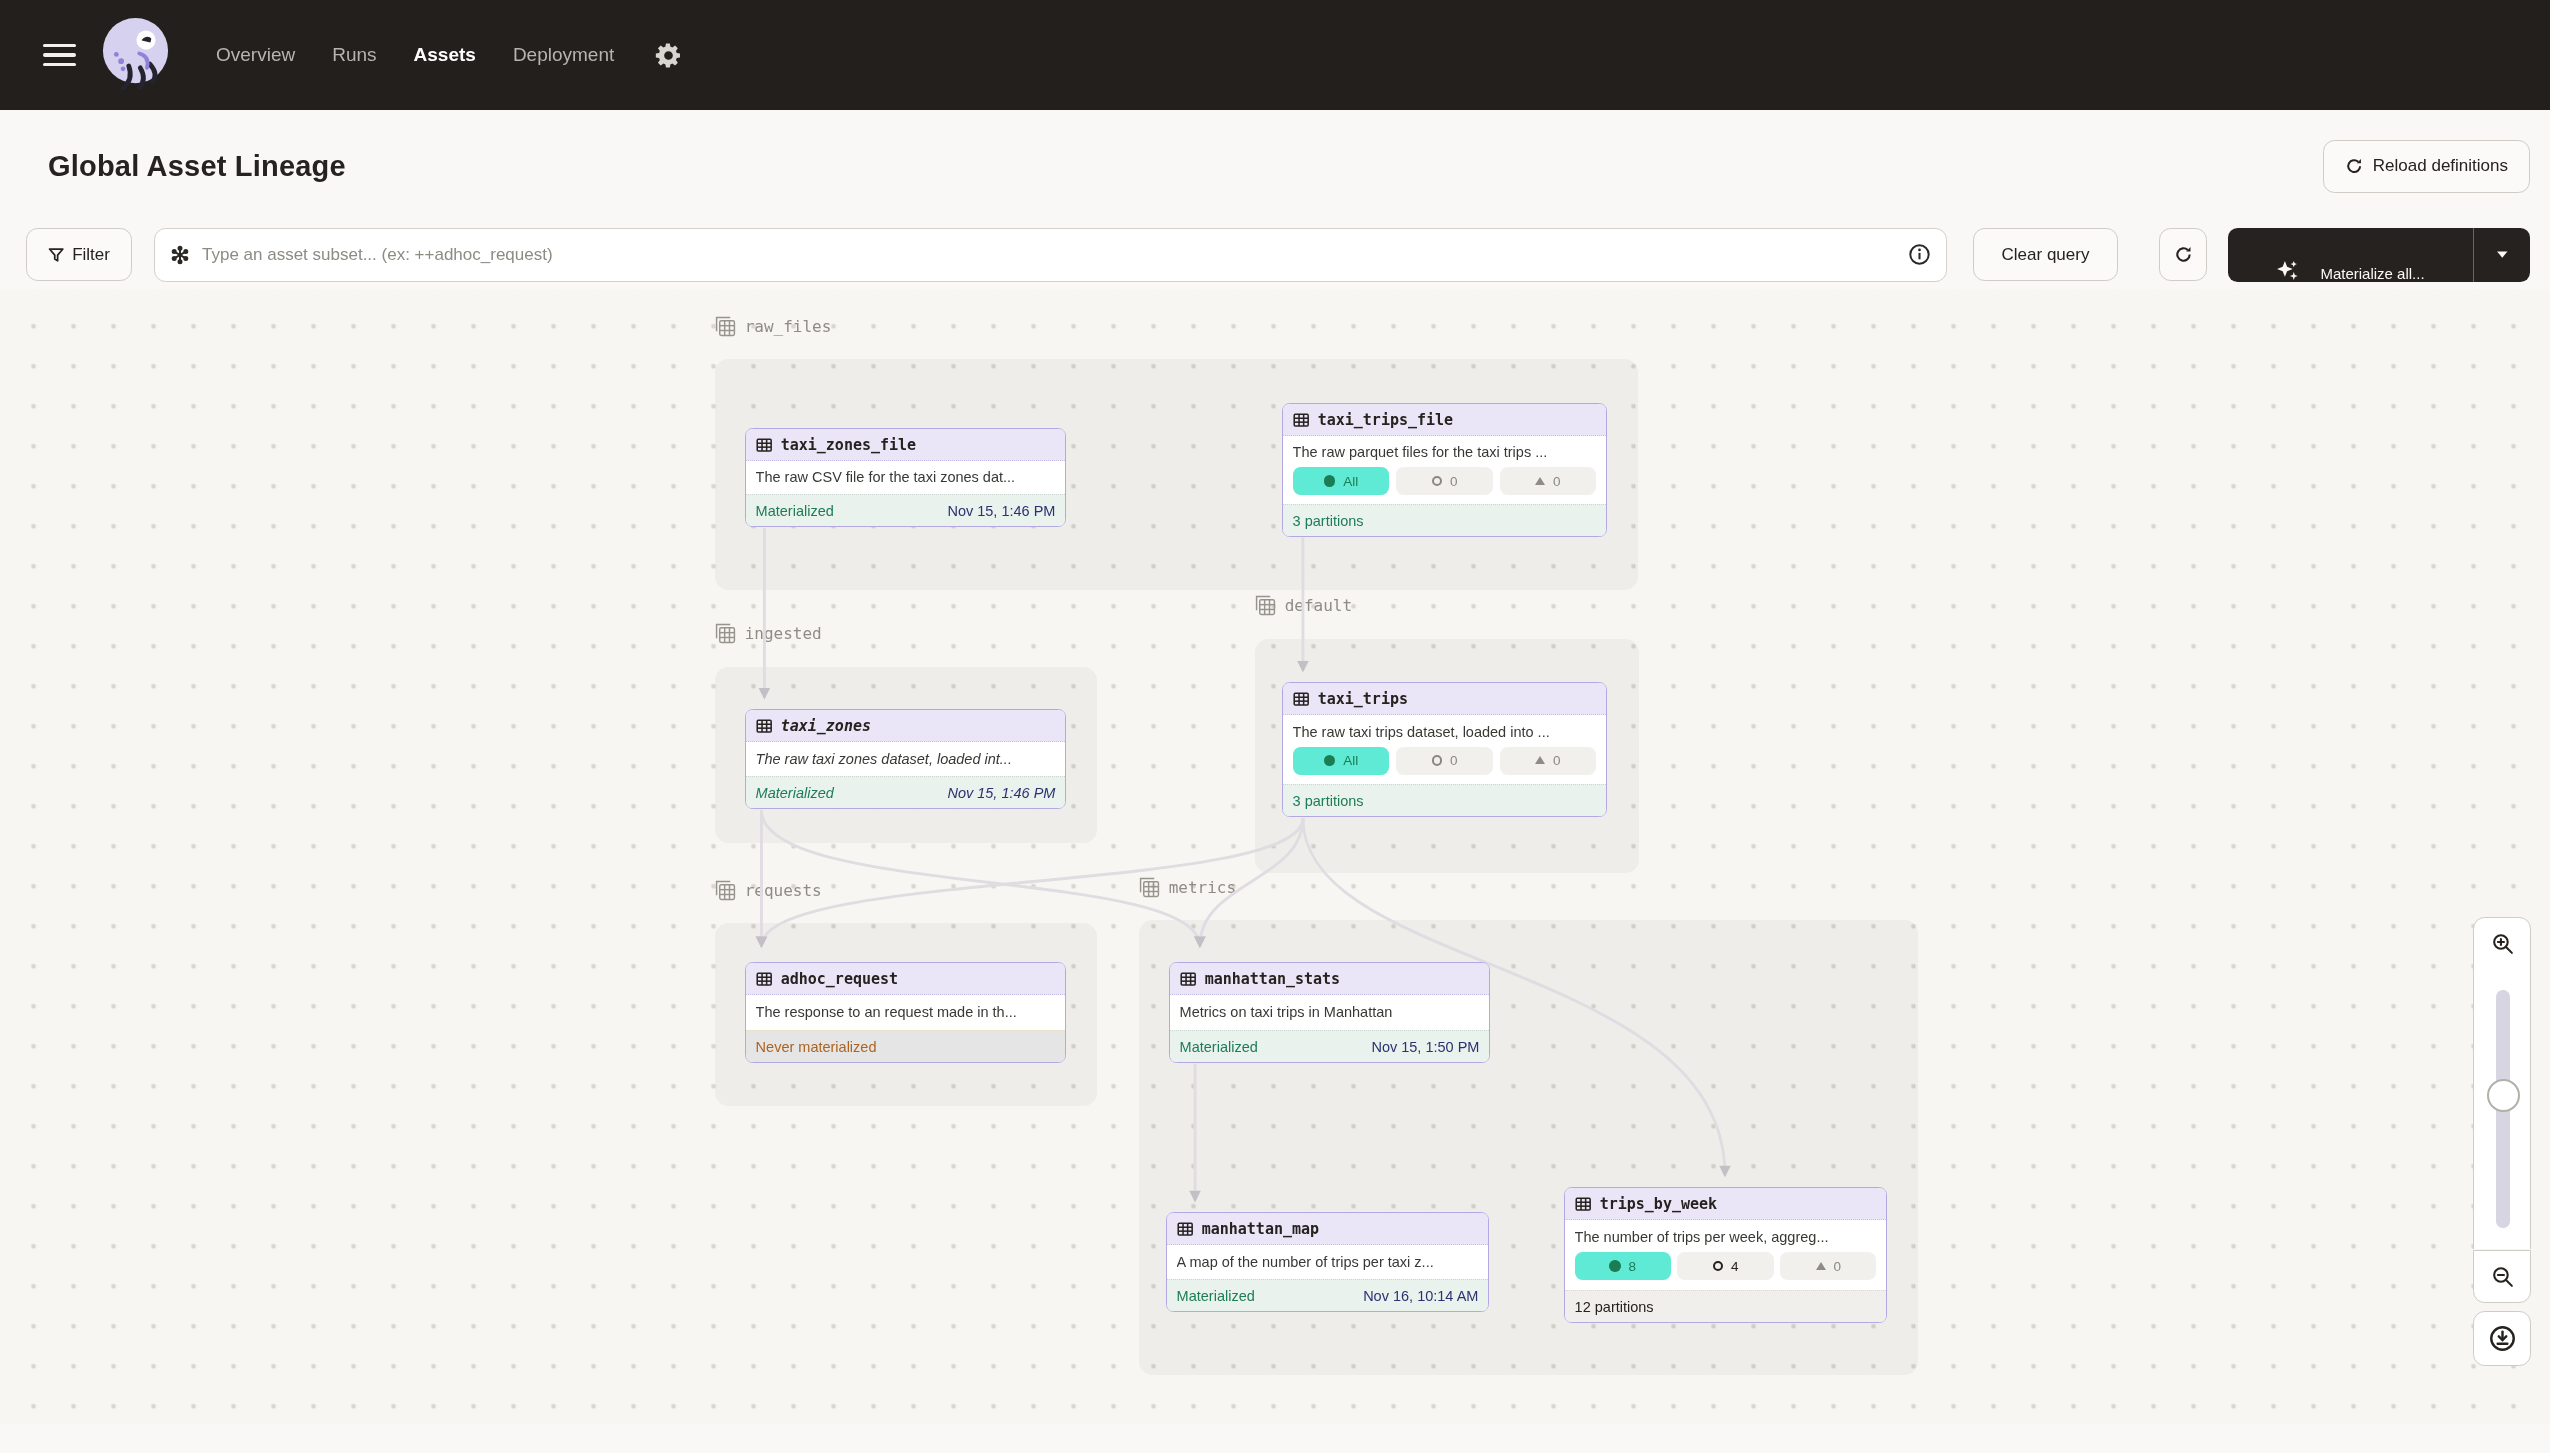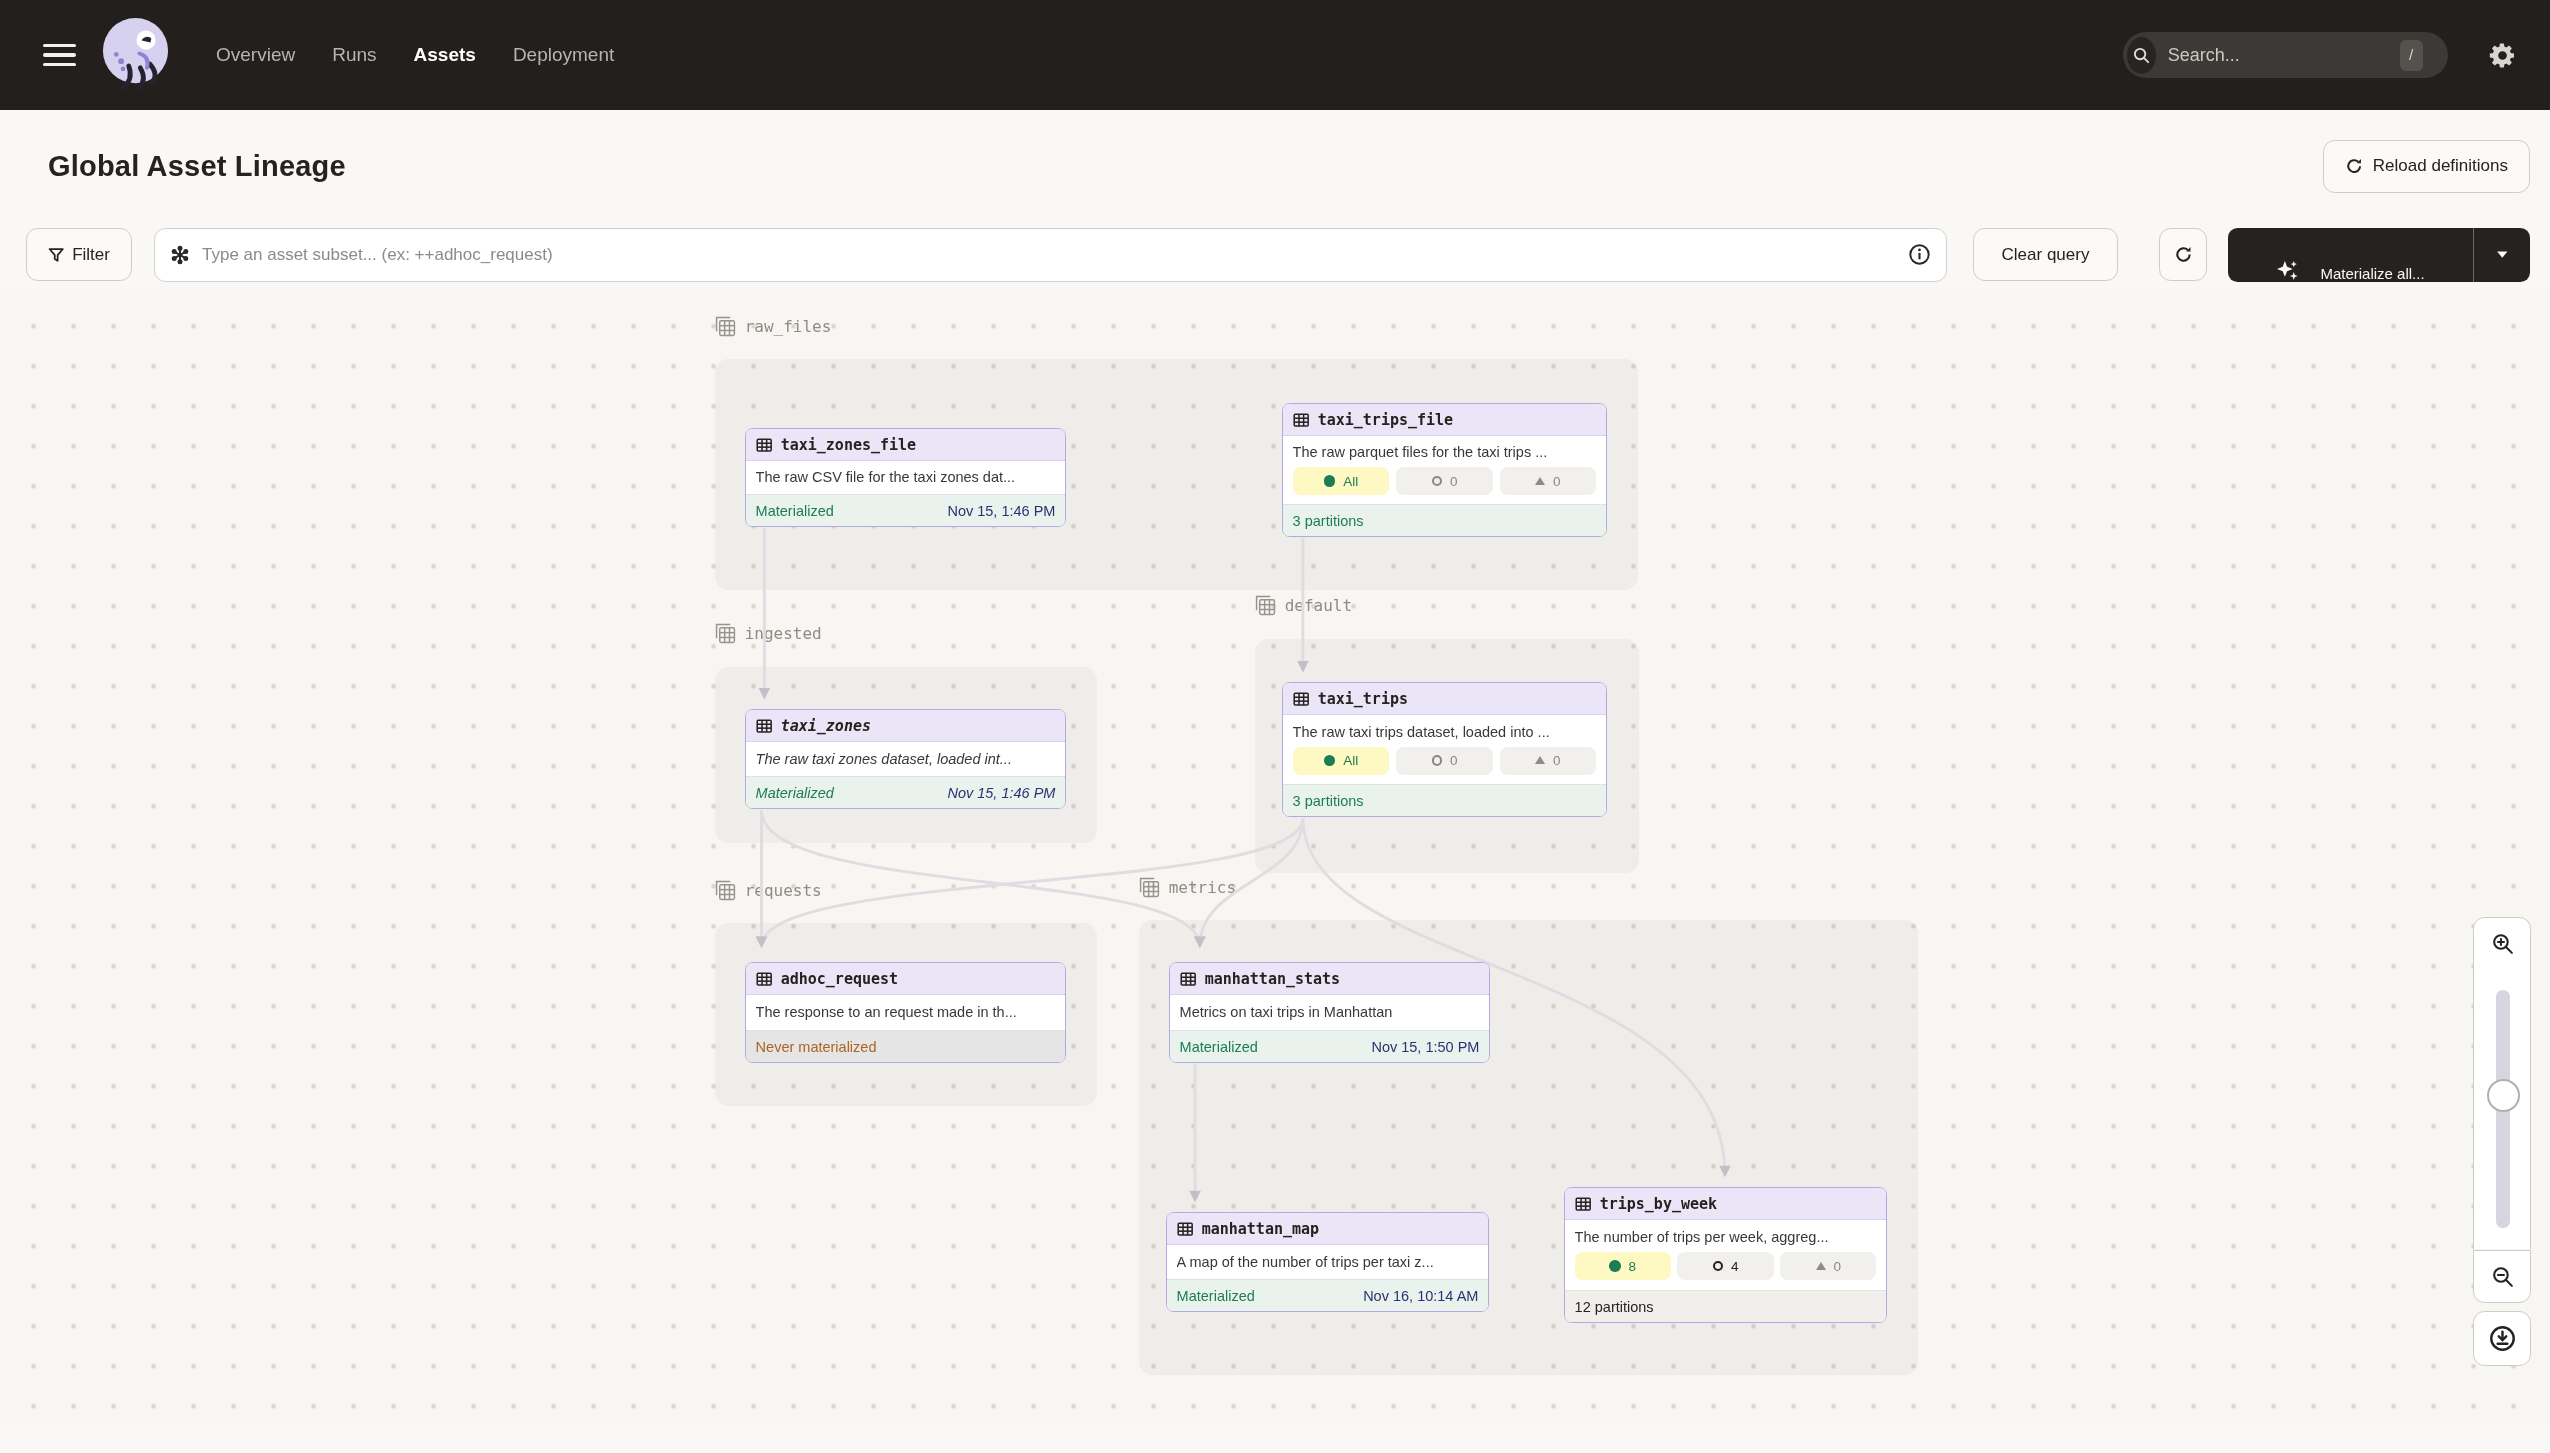--- a/index.html
+++ b/index.html
@@ -59,21 +59,21 @@
   .node { position:absolute; background:#FFFFFF; border:1.4px solid #B3A8E2; border-radius:7.7px;
     display:flex; flex-direction:column; cursor:pointer; }
   .n-head { height:32px; display:flex; align-items:center; gap:8.7px; padding:0 9.6px; background:#EAE6F8;
     border-bottom:1px dotted #C7BFEA; border-radius:6.3px 6.3px 0 0;
     font-family:"DejaVu Sans Mono", monospace; font-size:15px; font-weight:700; color:#26221F; }
   .n-body { flex:1; background:#FFFFFF; padding:3.9px 9.6px; font-size:14.5px; color:#3A3834; display:flex; flex-direction:column; justify-content:center; }
   .n-desc { line-height:23px; white-space:nowrap; overflow:hidden; }
   .pills { display:flex; gap:6.7px; margin:2.9px 0 4.8px 0; }
   .pill { flex:1; height:28px; border-radius:7.7px; background:#F2F0ED; color:#8C8781;
     display:flex; align-items:center; justify-content:center; gap:7.7px; font-size:13.5px; }
-  .pill.green { background:#fef9c3; color:#1C7D54; }
+  .pill.green { background:#5eead4; color:#1C7D54; }
   .pill.darkring { color:#26221F; }
   .dot { width:11.6px; height:11.6px; border-radius:50%; background:#1C7D54; }
   .ring { width:10.6px; height:10.6px; border-radius:50%; border:2.2px solid currentColor; }
   .tri { width:0; height:0; border-left:5.8px solid transparent; border-right:5.8px solid transparent; border-bottom:8.7px solid #8F8B85; margin-top:-1px; }
   .n-foot { height:32px; display:flex; align-items:center; justify-content:space-between; padding:0 9.6px;
     font-size:14.5px; border-radius:0 0 6.3px 6.3px; border-top:1px dotted #CBD6CF; }
   .foot-green { background:#EAF2ED; color:#1C7D54; }
   .foot-never { background:#e5e5e5; color:#AD6420; border-top-color:#E4DCC8; }
   .foot-neutral { background:#F1EFEC; color:#26221F; border-top-color:#DAD6D0; }
   .f-time { color:#2B3272; }
@@ -109,30 +109,20 @@
       <circle cx="21" cy="48" r="3" fill="#8D84D8"></circle>
       <circle cx="16" cy="41" r="2.5" fill="#8D84D8"></circle>
       <circle cx="23" cy="56" r="2.5" fill="#8D84D8"></circle>
     </svg>
   </div>
   <div class="navlinks">
     <span class="navlink">Overview</span>
     <span class="navlink">Runs</span>
     <span class="navlink active">Assets</span>
     <span class="navlink">Deployment</span>
-  </div>
-  <div class="searchpill">
-    <span class="mag">
-      <svg width="19" height="19" viewBox="0 0 20 20" fill="none" stroke="#E2DED9" stroke-width="2" stroke-linecap="round">
-        <circle cx="8.5" cy="8.5" r="5.5"></circle>
-          <line x1="12.8" y1="12.8" x2="17" y2="17"></line>
-      </svg>
-    </span>
-    <input type="text" placeholder="Search..." style="">
-    <span class="slashkey">/</span>
   </div>
   <div class="gearbtn">
     <svg width="29" height="29" viewBox="0 0 24 24" fill="#D8D4CF">
       <path d="M21.5 13.6v-3.2l-2.7-.5a7 7 0 0 0-.64-1.55l1.55-2.27-2.26-2.26-2.27 1.55a7 7 0 0 0-1.55-.64L13.1 2h-3.2l-.53 2.73a7 7 0 0 0-1.55.64L5.55 3.82 3.29 6.08l1.55 2.27a7 7 0 0 0-.64 1.55l-2.7.5v3.2l2.7.5c.15.55.37 1.07.64 1.55l-1.55 2.27 2.26 2.26 2.27-1.55c.48.27 1 .49 1.55.64l.53 2.73h3.2l.53-2.73a7 7 0 0 0 1.55-.64l2.27 1.55 2.26-2.26-1.55-2.27c.27-.48.49-1 .64-1.55zM12 15.6a3.6 3.6 0 1 1 0-7.2 3.6 3.6 0 0 1 0 7.2z"></path>
     </svg>
   </div>
 </nav>
 
 <header class="pageheader">
   <h1 class="pagetitle">Global Asset Lineage</h1>

